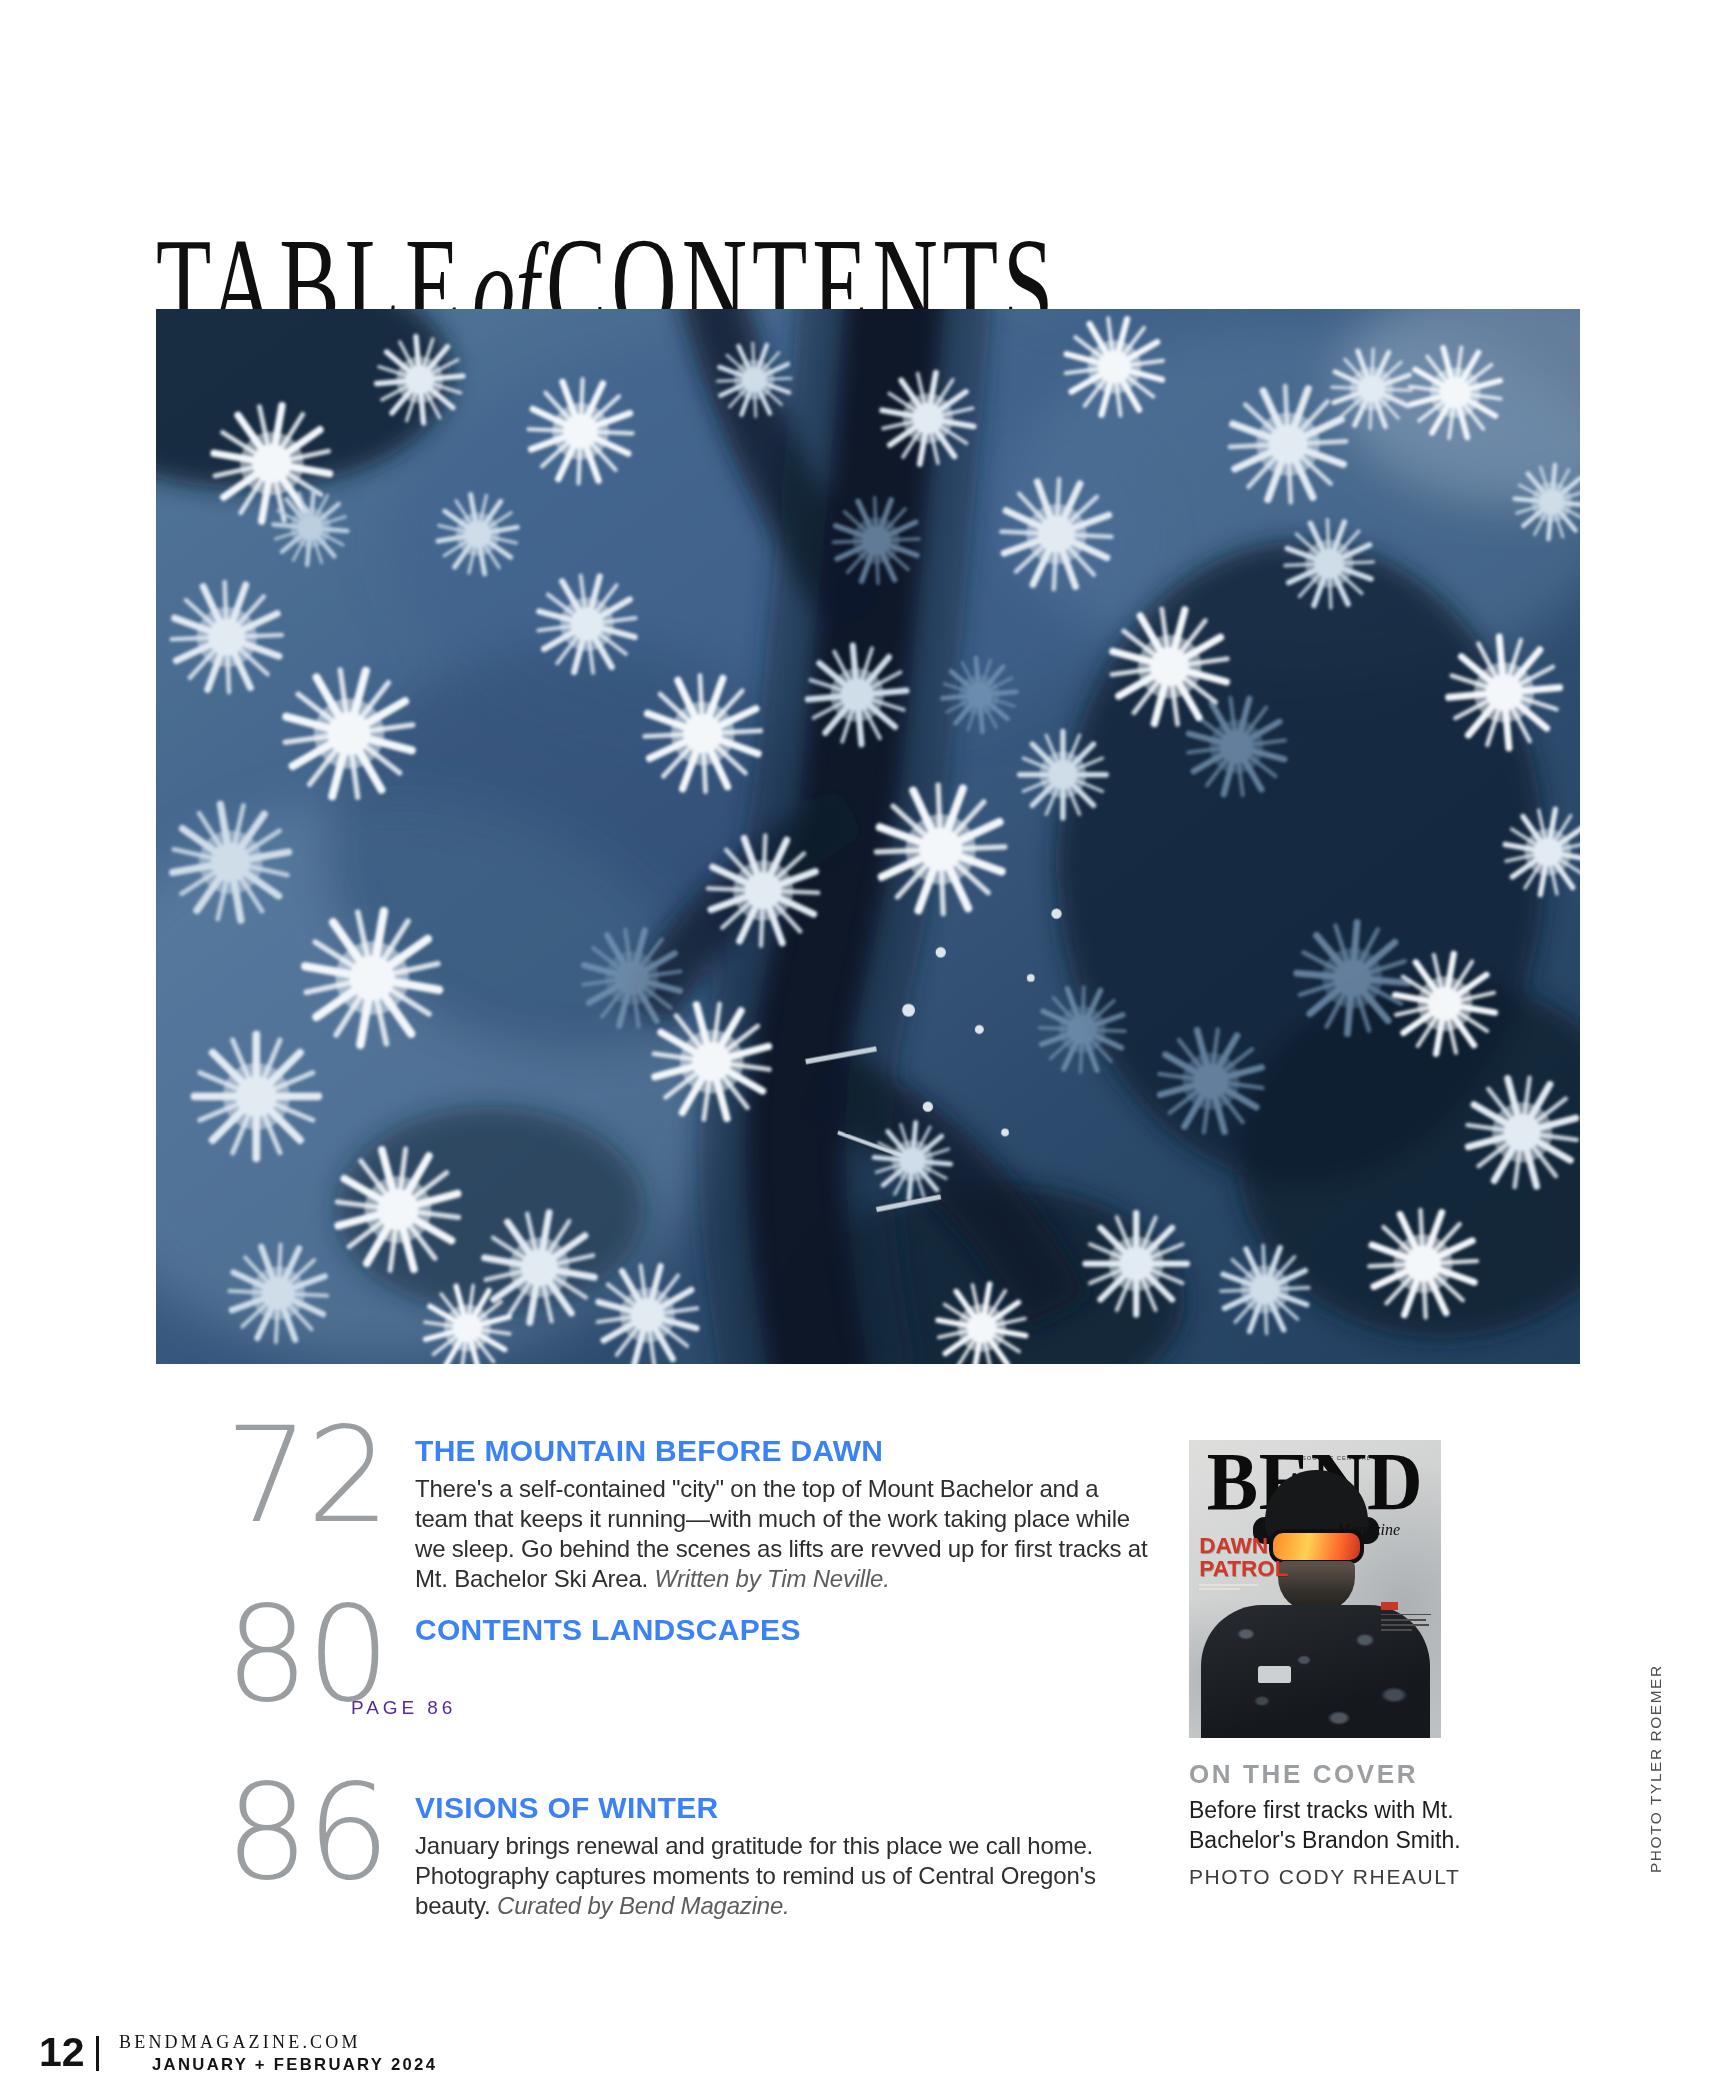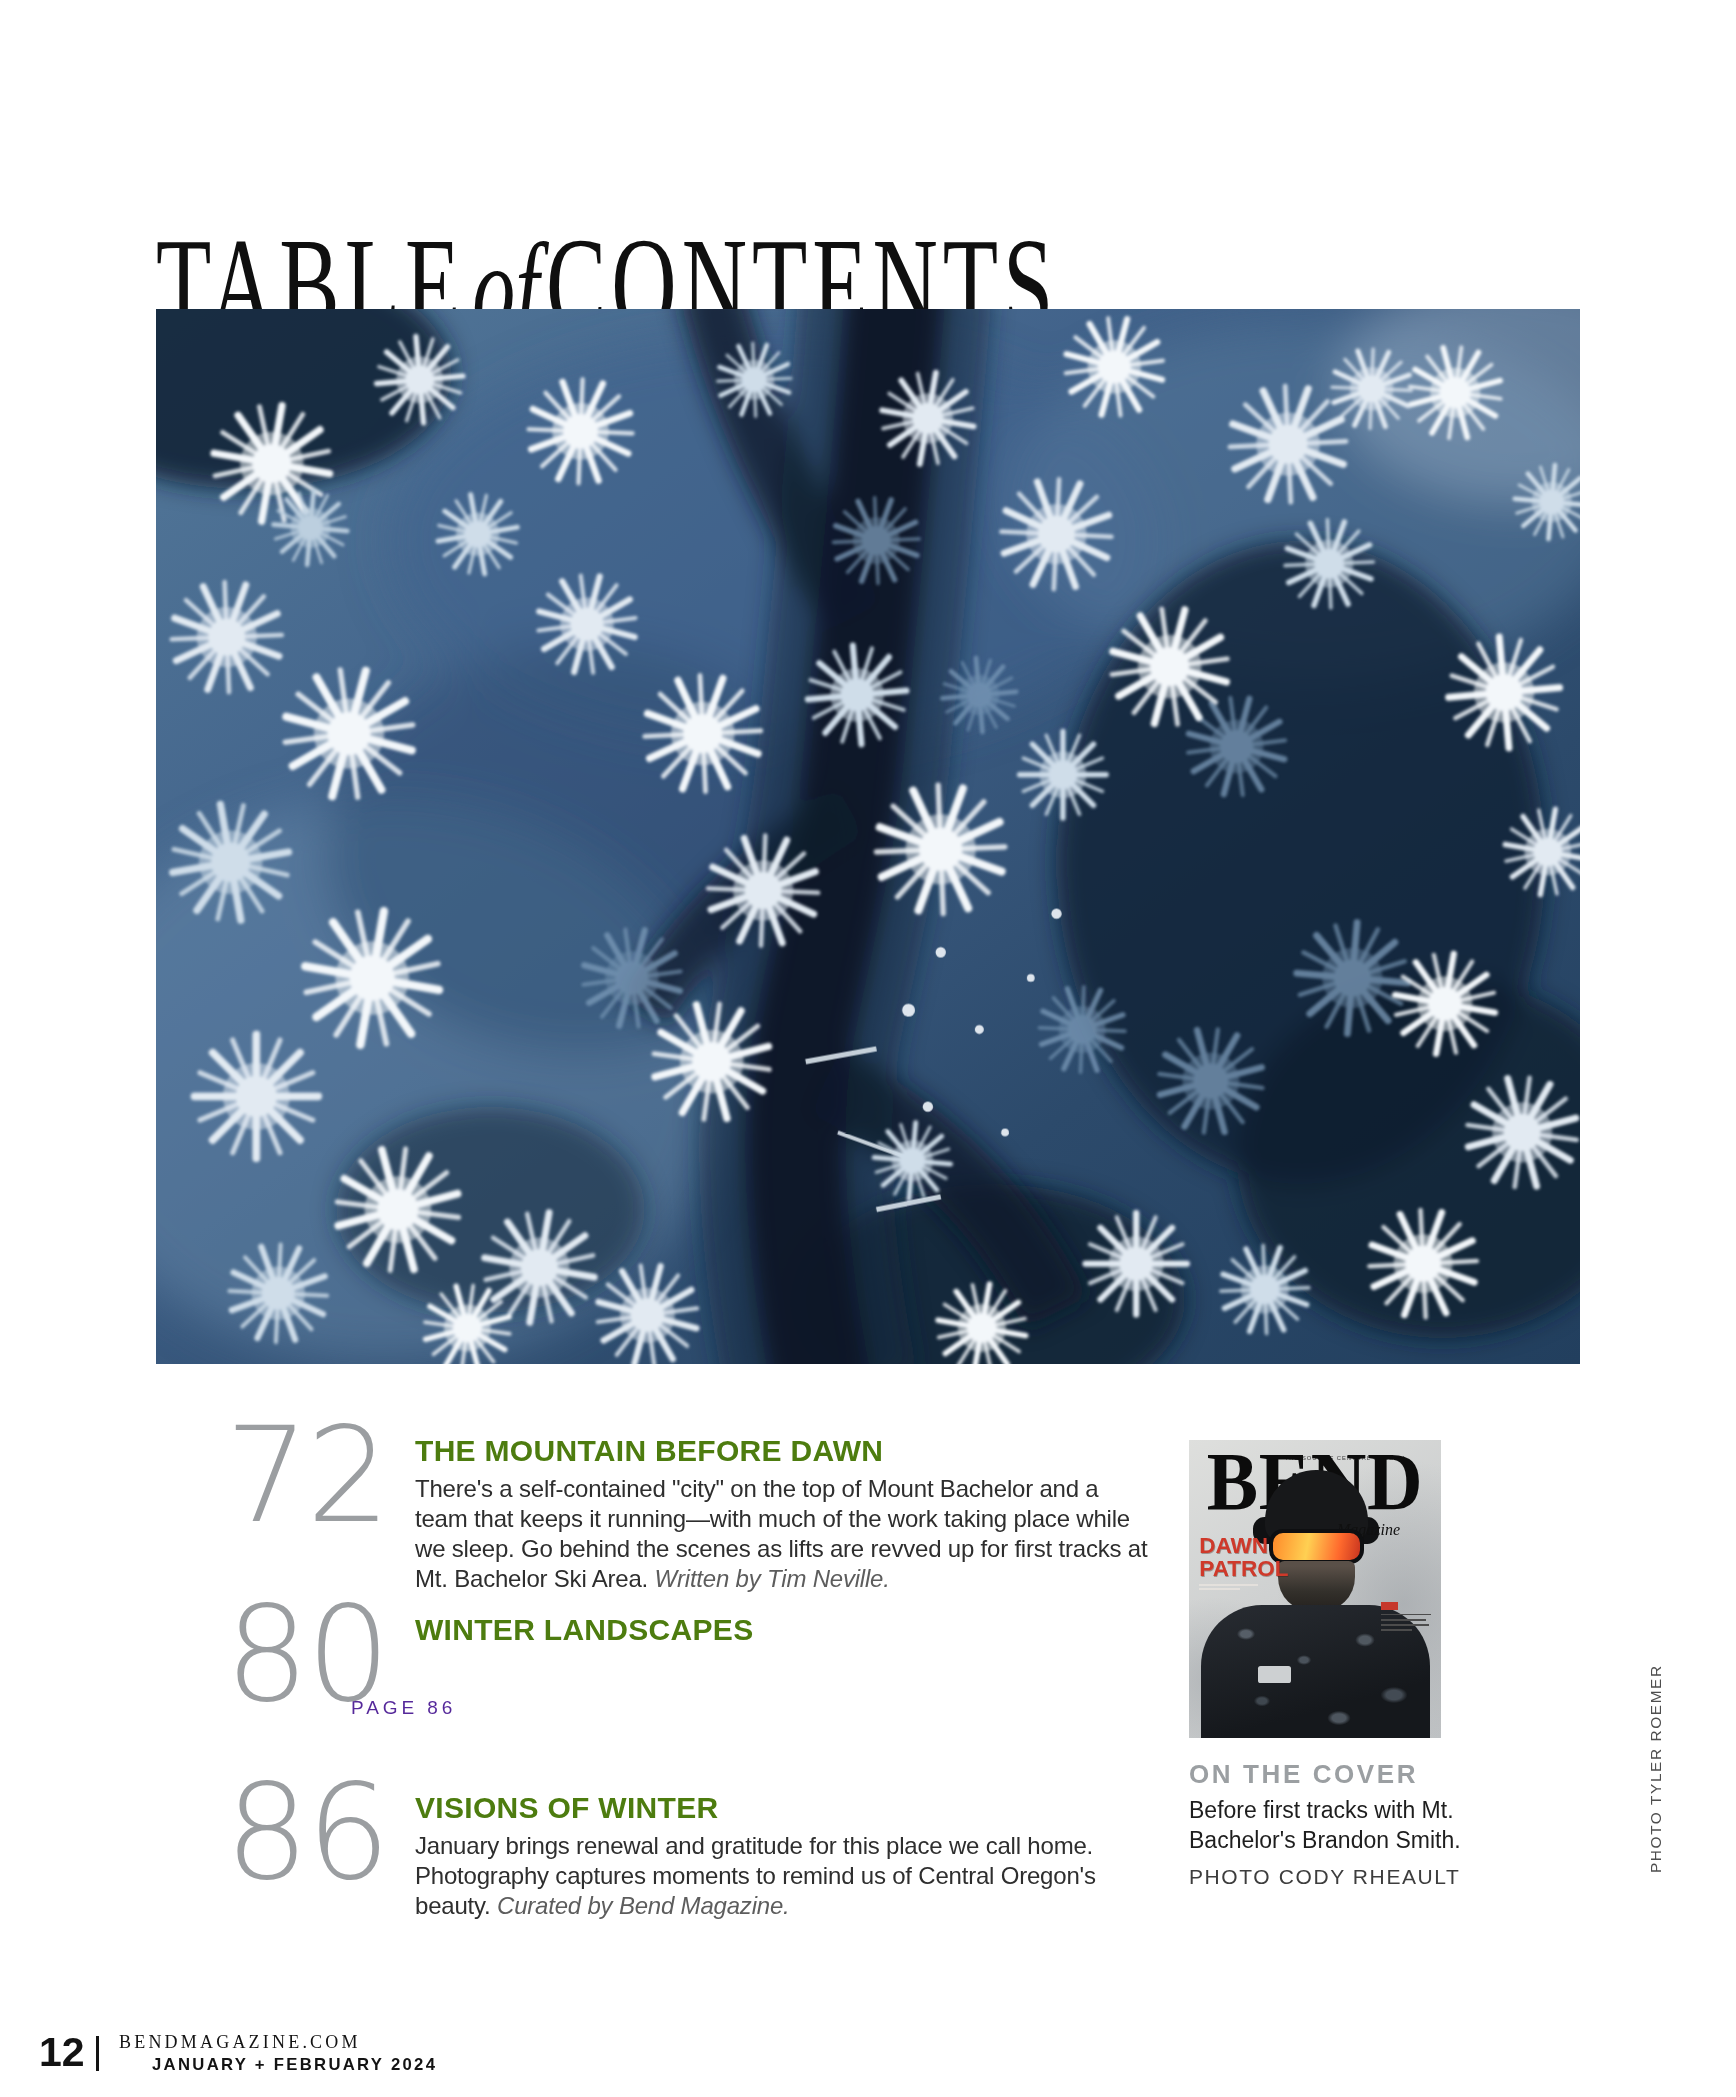--- a/index.html
+++ b/index.html
@@ -18,21 +18,21 @@
   .photo svg{display:block;width:100%;height:100%;}
   .page-label{position:absolute;left:195px;top:1388px;color:#4c1d95;opacity:.95;
               font-size:19px;font-weight:300;letter-spacing:3.9px;}
 
   
   .entry{position:absolute;left:225px;width:939px;}
   .entry .num{position:absolute;left:0;top:-9px;font-family:"DejaVu Sans",sans-serif;
               font-weight:100;font-size:132px;line-height:0.74;color:#9b9ea1;letter-spacing:-2.6px;}
   .entry .entry-text{position:absolute;left:190px;top:0;width:739px;}
   .entry h3{margin:0 0 7.7px 0;font-size:30px;line-height:30px;font-weight:700;
-            letter-spacing:0.3px;color:#4d7c0f;}
+            letter-spacing:0.3px;color:#3b82f6;}
   .entry p{margin:0;font-size:24px;line-height:30px;color:#2e2e2e;letter-spacing:-0.2px;}
   .entry .credit{font-style:italic;color:#5d5d5d;}
 
   
   .cover{position:absolute;left:1189px;top:1440px;width:252px;height:298px;overflow:hidden;
          background:
            radial-gradient(180px 206px at 85% 55%, rgba(150,155,160,0.55), rgba(150,155,160,0) 70%),
            radial-gradient(129px 116px at 10% 80%, rgba(140,146,152,0.4), rgba(140,146,152,0) 70%),
            linear-gradient(150deg,#dedfdd 0%,#cfd1d1 45%,#bfc2c4 100%);}
   .cover .tagline{position:absolute;left:38%;top:15.4px;width:60%;font-size:5.8px;letter-spacing:1px;
@@ -225,21 +225,21 @@
     <div class="num">72</div>
     <div class="entry-text">
       <h3>THE MOUNTAIN BEFORE DAWN</h3>
       <p><span>There's a self-contained "city" on the top of Mount Bachelor and a team that keeps it running—with much of the work taking place while we sleep. Go behind the scenes as lifts are revved up for first tracks at Mt. Bachelor Ski Area.</span> <span class="credit">Written by Tim Neville.</span></p>
     </div>
   </section>
 
   <section class="entry" style="top:1615px">
     <div class="num">80</div>
     <div class="entry-text">
-      <h3>WINTER LANDSCAPES</h3>
+      <h3>CONTENTS LANDSCAPES</h3>
     </div>
   </section>
 
   <section class="entry" style="top:1793px">
     <div class="num">86</div>
     <div class="entry-text">
       <h3>VISIONS OF WINTER</h3>
       <p><span>January brings renewal and gratitude for this place we call home. Photography captures moments to remind us of Central Oregon's beauty.</span> <span class="credit">Curated by Bend Magazine.</span></p>
     </div>
   </section>

